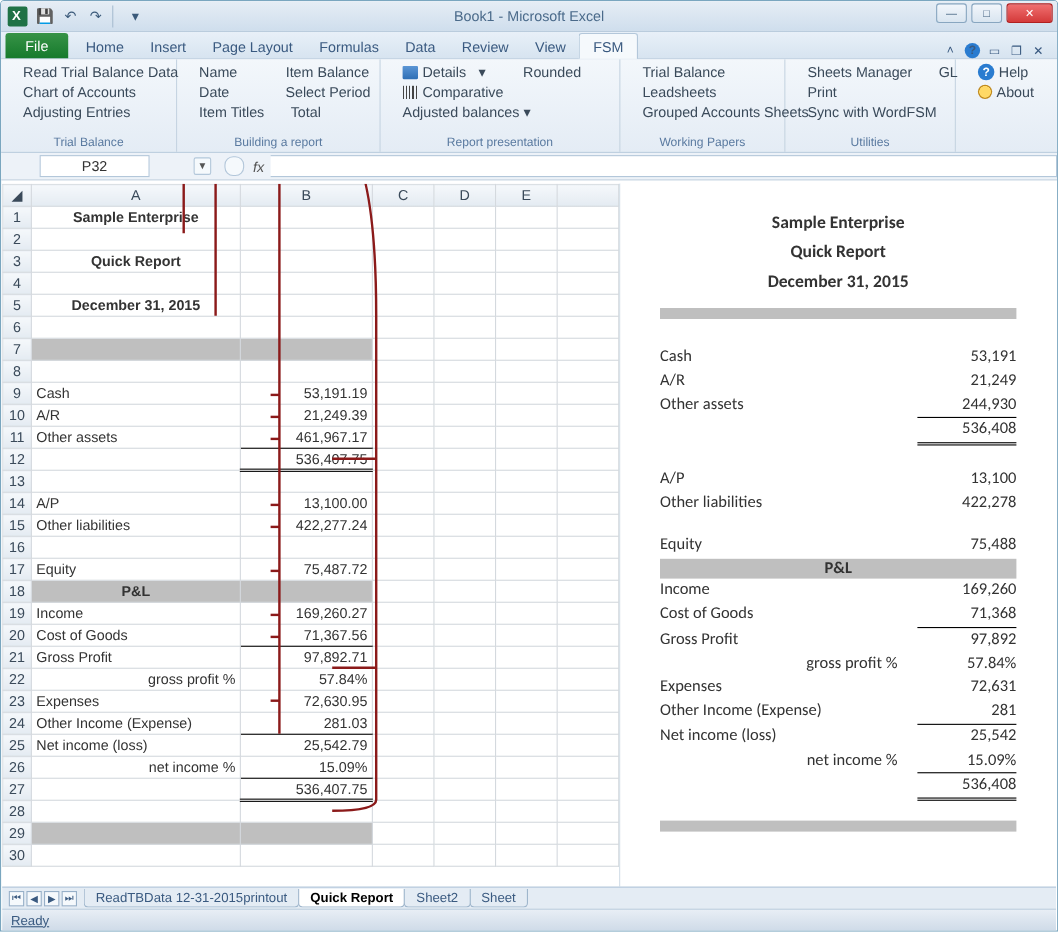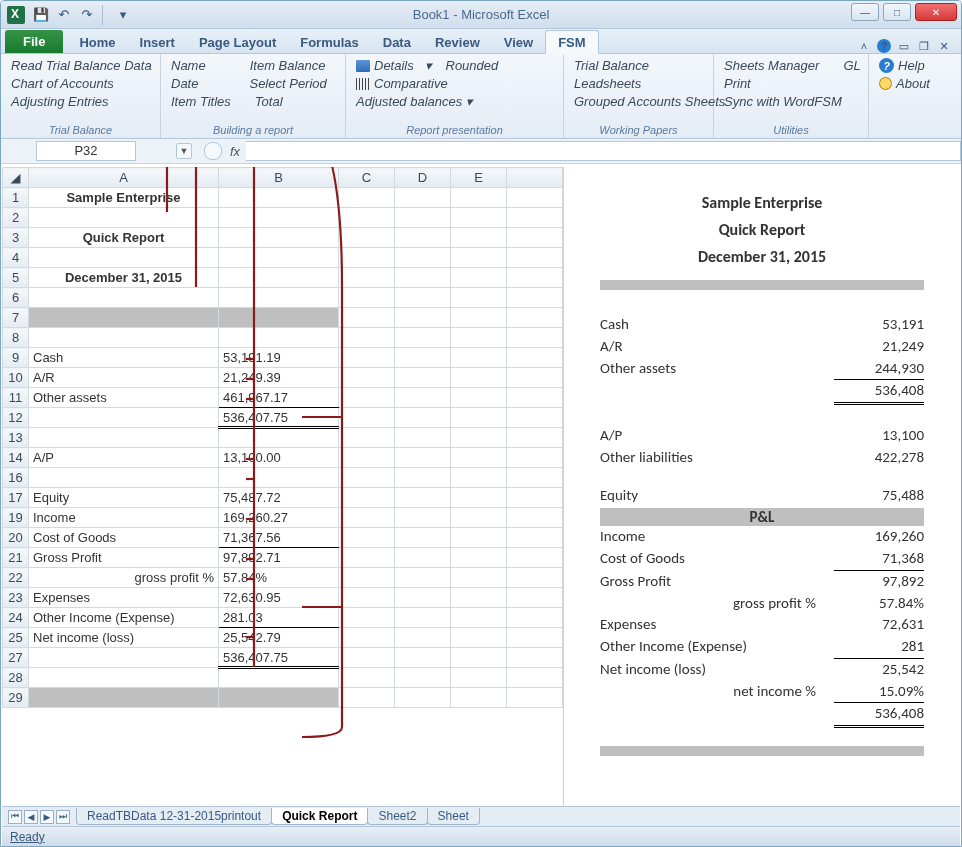--- a/index.html
+++ b/index.html
@@ -8,49 +8,49 @@
   .titlebar { height:28px; background:linear-gradient(#e6edf5,#cfdeed); display:flex; align-items:center; position:relative; border-bottom:1px solid #b3c7da;}
   .excel-icon { width:18px; height:18px; margin:0 4px 0 6px; background:#1f7246; border-radius:2px; position:relative;}
   .excel-icon:before { content:"X"; color:#fff; font-weight:bold; font-size:12px; position:absolute; top:1px; left:4px;}
   .qat { display:flex; align-items:center; gap:3px; margin-left:2px;}
   .qat-btn { width:20px; height:20px; display:flex; align-items:center; justify-content:center; color:#3b5a7a; font-size:13px; border-radius:2px;}
   .title-text { position:absolute; left:50%; transform:translateX(-50%); color:#4a6a8a; font-size:13px;}
   .win-controls { position:absolute; right:4px; top:2px; display:flex; gap:4px;}
   .win-btn { width:28px; height:18px; border:1px solid #88a6c0; border-radius:3px; background:linear-gradient(#f2f6fb,#d9e5f0); display:flex; align-items:center; justify-content:center; font-size:10px; color:#3b5a7a;}
   .win-btn.close { background:linear-gradient(#f07070,#d43a3a); color:#fff; border-color:#b02020; width:42px;}
   .ribbon-tabs { height:25px; background:linear-gradient(#e8f0f8,#d7e4f0); display:flex; align-items:flex-end; padding:0 4px; border-bottom:1px solid #b3c7da;}
-  .tab { padding:4px 12px 3px; color:#3a5a80; cursor:default;font-weight:bold;}
+  .tab { padding:4px 12px 3px; color:#3a5a80; cursor:default;}
   .tab.file { background:linear-gradient(#379347,#167a2c); color:#fff; border-radius:3px 3px 0 0; margin-right:4px; padding:4px 18px 4px;}
   .tab.active { background:#f5f9fc; border:1px solid #b3c7da; border-bottom:1px solid #f5f9fc; border-radius:3px 3px 0 0; color:#3a5a80; position:relative; top:1px;}
   .tab-right { margin-left:auto; display:flex; align-items:center; gap:6px; padding-right:6px;}
   .tab-right span { width:14px; height:14px; display:flex; align-items:center; justify-content:center; color:#3a5a80; font-size:11px; }
   .help-circle { width:15px; height:15px; border-radius:50%; background:#2a7cd0; color:#fff; font-weight:bold; display:flex; align-items:center; justify-content:center; font-size:11px;}
   .ribbon-body { height:85px; background:linear-gradient(#f3f7fb,#e4ecf5); border-bottom:1px solid #b3c7da; display:flex;}
-  .rgroup { border-right:1px solid #c6d4e2; padding:4px 10px 0 10px; display:flex; flex-direction:column; position:relative;font-style:italic;}
+  .rgroup { border-right:1px solid #c6d4e2; padding:4px 10px 0 20px; display:flex; flex-direction:column; position:relative;}
   .rgroup-title { position:absolute; bottom:2px; left:0; right:0; text-align:center; font-size:11px; color:#5a7aa0;}
   .rgroup .row { display:flex; gap:14px; margin-bottom:3px;}
   .ritem { color:#3a4a5a; white-space:nowrap; cursor:default; font-size:13px;}
   .ritem.icon { display:flex; align-items:center; gap:4px;}
   .details-icon { display:inline-block; width:14px; height:12px; background:linear-gradient(#5a95d5,#2f6fb5); border-radius:1px;}
   .compare-icon { display:inline-block; width:14px; height:12px; background:repeating-linear-gradient(90deg,#444 0 1px,transparent 1px 3px);}
   .medal-icon { display:inline-block; width:13px; height:13px; border-radius:50%; background:radial-gradient(circle,#ffd966 55%,#c08a1e 60%);}
   .namebox-row { height:25px; border-bottom:1px solid #c6d4e2; display:flex; align-items:center; background:#edf2f8;}
   .namebox { width:100px; height:20px; margin:0 0 0 35px; background:#fff; border:1px solid #b3c7da; text-align:center; font-size:13px; padding-top:1px;}
   .fx-area { margin-left:40px; display:flex; align-items:center; gap:2px;}
   .fx-area .dd { width:16px; height:16px; border:1px solid #b3c7da; background:#f5f9fc; border-radius:2px; display:flex; align-items:center; justify-content:center; color:#555; font-size:9px;}
   .fx-label { font-style:italic; color:#555; margin:0 6px; font-size:13px;}
   .fx-input { flex:1; height:20px; border:1px solid #b3c7da; border-left:none; background:#fff;}
   .grid-area { position:absolute; top:166px; left:1px; right:1px; bottom:40px; display:flex;}
   .grid-left { width:562px; position:relative; overflow:hidden; border-right:1px solid #c6d4e2;}
   table.sheet { border-collapse:collapse; table-layout:fixed;}
   table.sheet th, table.sheet td { border:1px solid #d4d9de; height:20px; padding:0 4px; font-size:13px; background:#fff;}
   table.sheet th { background:linear-gradient(#f5f8fb,#e4ebf2); color:#3a4a5a; font-weight:normal; text-align:center;}
   table.sheet .rowhdr { background:linear-gradient(#f5f8fb,#e4ebf2); text-align:center; width:26px; color:#3a4a5a;}
   .colA { width:190px; text-align:left;}
-  .colB { width:120px; }
+  .colB { width:120px; text-align:right;}
   .colC,.colD,.colE,.colF { width:56px;}
   .center { text-align:center !important; font-weight:bold;}
   .graybar td.colA, .graybar td.colB { background:#bfbfbf;}
   .bb { border-bottom:1px solid #000 !important;}
   .bbd { border-bottom:3px double #000 !important;}
   .indent-r { text-align:right; padding-right:8px;}
   .printout { flex:1; padding:18px 36px 0 36px; font-family:Calibri, sans-serif; font-size:15px; position:relative; background:#fff;}
   .printout h1,.printout h2,.printout h3 { text-align:center; margin:8px 0; font-size:16px;}
   .p-bar { height:10px; background:#bfbfbf; margin:14px 0;}
   .p-row { display:flex; justify-content:space-between; line-height:1.45;}
@@ -134,21 +134,21 @@
         </div>
       <div class="row">
           <span class="ritem">Item Titles</span>
           <span class="ritem" style="margin-left:10px">Total</span>
         </div>
       <div class="rgroup-title">Building a report</div>
     </div>
     <div class="rgroup" style="width:218px">
       <div class="row">
         <span class="ritem icon"><span class="details-icon"></span><span>Details</span>&nbsp;&nbsp;▾</span>
-        <span class="ritem" style="">Rounded</span>
+        <span class="ritem" style="margin-left:20px">Rounded</span>
       </div>
       <div class="row">
           <span class="ritem icon">
             <span class="compare-icon"></span>
             <span>Comparative</span>
           </span>
         </div>
       <div class="row">
           <span class="ritem"><span>Adjusted balances</span> ▾</span>
         </div>
@@ -338,37 +338,55 @@
         <tr>
               <th class="rowhdr">14</th>
               <td class="colA">A/P</td>
               <td class="colB">13,100.00</td>
               <td></td>
               <td></td>
               <td></td>
               <td></td>
             </tr>
         <tr>
+              <th class="rowhdr">15</th>
+              <td class="colA">Other liabilities</td>
+              <td class="colB">422,277.24</td>
+              <td></td>
+              <td></td>
+              <td></td>
+              <td></td>
+            </tr>
+        <tr>
               <th class="rowhdr">16</th>
               <td class="colA"></td>
               <td class="colB"></td>
               <td></td>
               <td></td>
               <td></td>
               <td></td>
             </tr>
         <tr>
               <th class="rowhdr">17</th>
               <td class="colA">Equity</td>
               <td class="colB">75,487.72</td>
               <td></td>
               <td></td>
               <td></td>
               <td></td>
             </tr>
+        <tr class="graybar">
+              <th class="rowhdr">18</th>
+              <td class="colA center">P&amp;L</td>
+              <td class="colB"></td>
+              <td></td>
+              <td></td>
+              <td></td>
+              <td></td>
+            </tr>
         <tr>
               <th class="rowhdr">19</th>
               <td class="colA">Income</td>
               <td class="colB">169,260.27</td>
               <td></td>
               <td></td>
               <td></td>
               <td></td>
             </tr>
         <tr>
@@ -419,39 +437,57 @@
         <tr>
               <th class="rowhdr">25</th>
               <td class="colA">Net income (loss)</td>
               <td class="colB">25,542.79</td>
               <td></td>
               <td></td>
               <td></td>
               <td></td>
             </tr>
         <tr>
+              <th class="rowhdr">26</th>
+              <td class="colA indent-r">net income %</td>
+              <td class="colB bb">15.09%</td>
+              <td></td>
+              <td></td>
+              <td></td>
+              <td></td>
+            </tr>
+        <tr>
               <th class="rowhdr">27</th>
               <td class="colA"></td>
               <td class="colB bbd">536,407.75</td>
               <td></td>
               <td></td>
               <td></td>
               <td></td>
             </tr>
         <tr>
               <th class="rowhdr">28</th>
               <td class="colA"></td>
               <td class="colB"></td>
               <td></td>
               <td></td>
               <td></td>
               <td></td>
             </tr>
         <tr class="graybar">
               <th class="rowhdr">29</th>
+              <td class="colA"></td>
+              <td class="colB"></td>
+              <td></td>
+              <td></td>
+              <td></td>
+              <td></td>
+            </tr>
+        <tr>
+              <th class="rowhdr">30</th>
               <td class="colA"></td>
               <td class="colB"></td>
               <td></td>
               <td></td>
               <td></td>
               <td></td>
             </tr>
       </tbody>
         </table>
 

